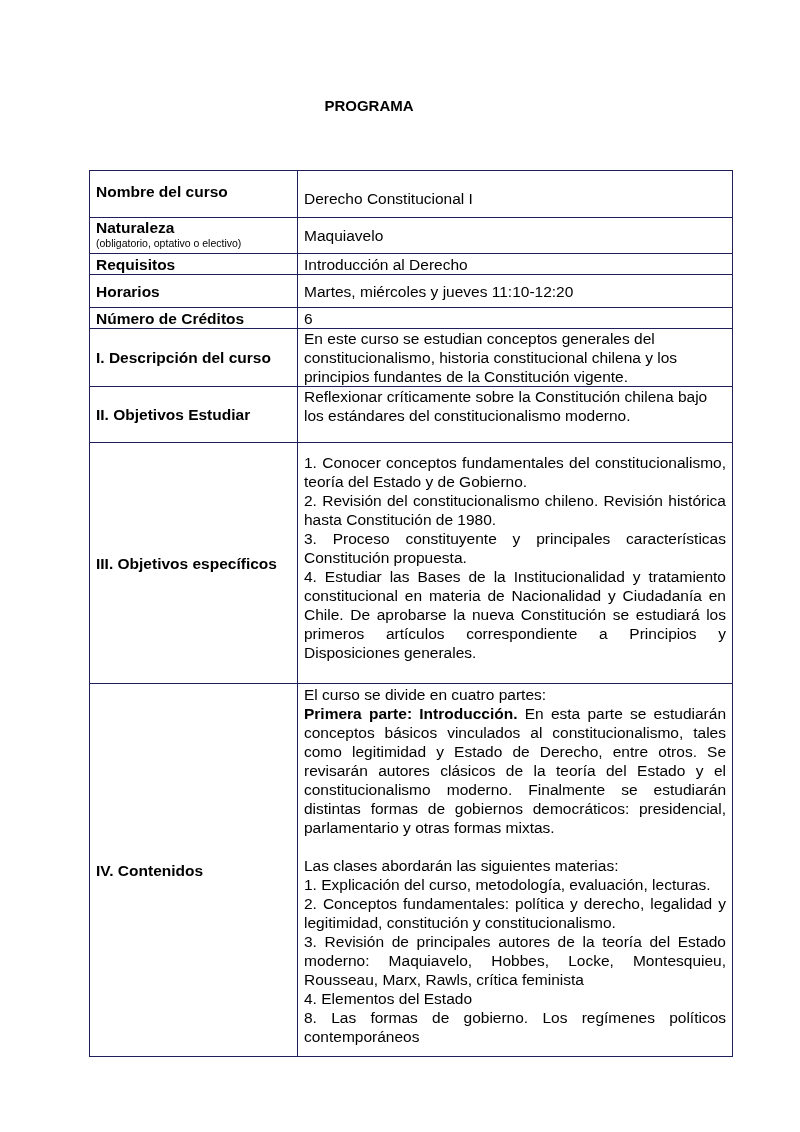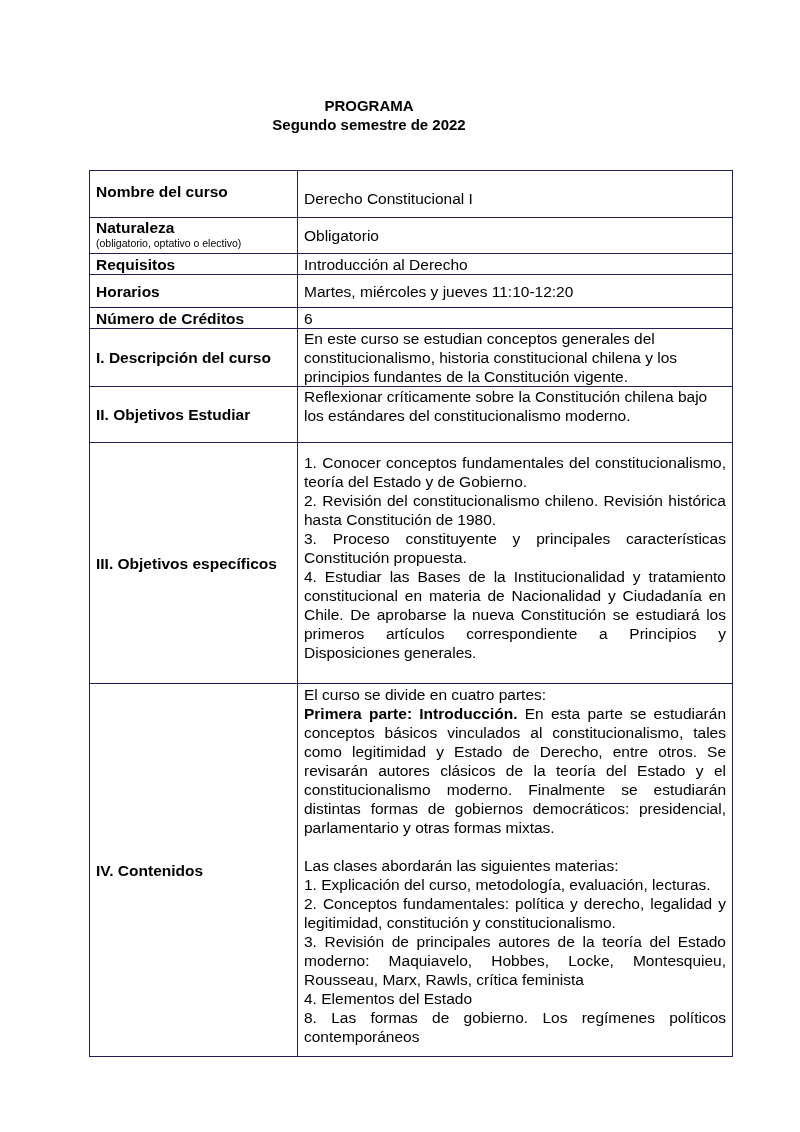--- a/index.html
+++ b/index.html
@@ -69,35 +69,34 @@
     }
     .top-align {
       vertical-align: top !important;
     }
   </style>
 </head>
 <body>
 
 <div class="header">
   <div>PROGRAMA</div>
-  <div>Segundo semestre de 2022</div>
 </div>
 
 <table class="syllabus-table">
   <tbody>
       <tr style="height:47px;">
     <td class="label" style="vertical-align:middle; padding-bottom:6px;">Nombre del curso</td>
     <td class="value" style="vertical-align:bottom; padding-bottom:9px;">Derecho Constitucional I</td>
   </tr>
   <tr style="height:36px;">
     <td class="label" style="vertical-align:top;">
       <span>Naturaleza</span>
       <span class="small-note">(obligatorio, optativo o electivo)</span>
     </td>
-    <td class="value">Obligatorio</td>
+    <td class="value">Maquiavelo</td>
   </tr>
   <tr style="height:21px;">
     <td class="label">Requisitos</td>
     <td class="value">Introducción al Derecho</td>
   </tr>
   <tr style="height:33px;">
     <td class="label">Horarios</td>
     <td class="value">Martes, miércoles y jueves 11:10-12:20</td>
   </tr>
   <tr style="height:21px;">

